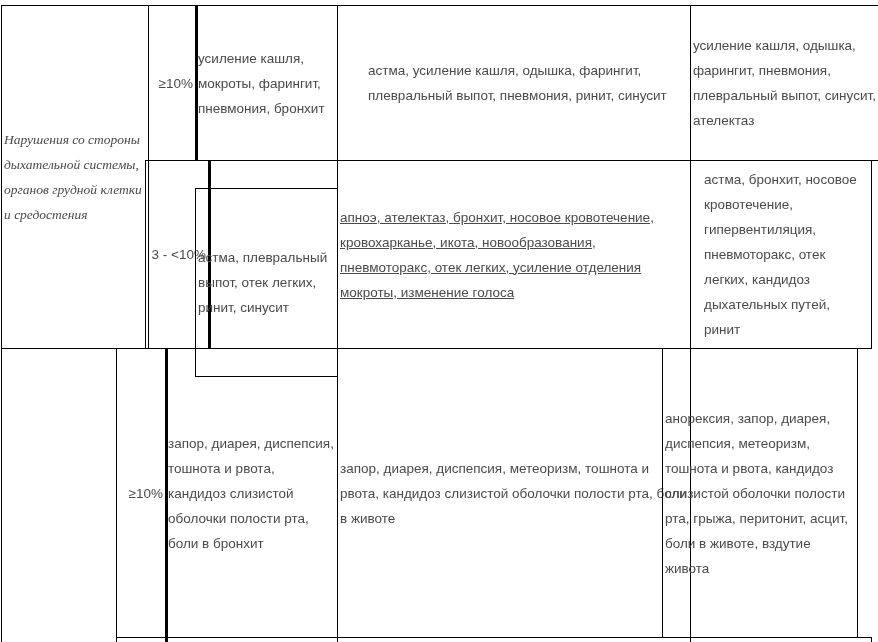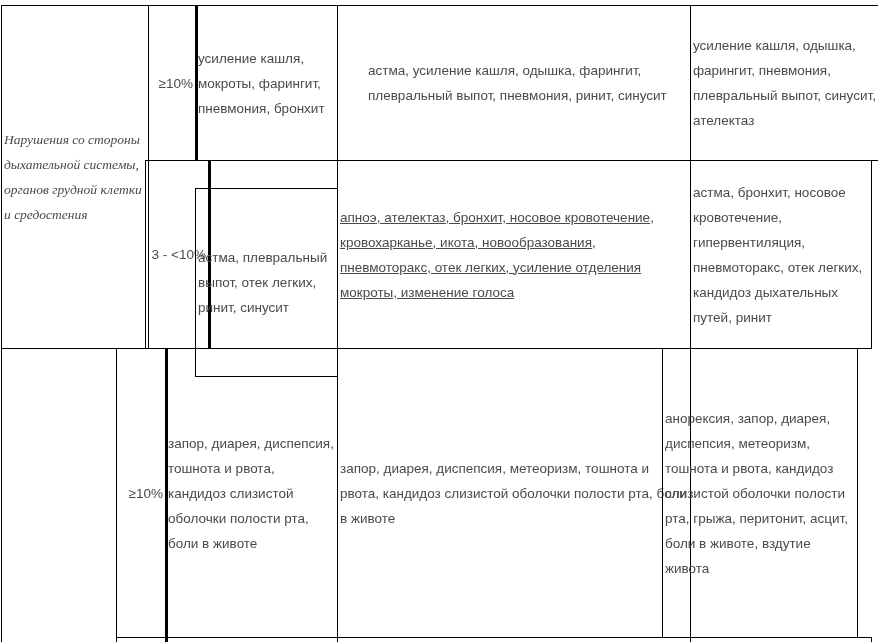--- a/index.html
+++ b/index.html
@@ -51,33 +51,33 @@
 
   <div class="cell thick-right" style="left:145px; top:160px; width:66px; height:189px;">
     <span class="txt">3 - &lt;10%</span>
   </div>
   <div class="cell" style="left:195px; top:160px; width:143px; height:189px;margin-top:28px;">
     <span class="txt">астма, плевральный выпот, отек легких, ринит, синусит</span>
   </div>
   <div class="cell" style="left:337px; top:160px; width:354px; height:189px;text-decoration:underline;">
     <span class="txt">апноэ, ателектаз, бронхит, носовое кровотечение, кровохарканье, икота, новообразования, пневмоторакс, отек легких, усиление отделения мокроты, изменение голоса</span>
   </div>
-  <div class="cell" style="left:690px; top:160px; width:182px; height:189px;">
+  <div class="cell" style="left:690px; top:160px; width:182px; height:189px;padding-left:13px;">
     <span class="txt">астма, бронхит, носовое кровотечение, гипервентиляция, пневмоторакс, отек легких, кандидоз дыхательных путей, ринит</span>
   </div>
 
   <div class="cell category" style="left:1px; top:348px; width:116px; height:300px;">
     <span class="txt"></span>
   </div>
 
   <div class="cell thick-right" style="left:116px; top:348px; width:52px; height:290px;">
     <span class="txt">≥10%</span>
   </div>
   <div class="cell" style="left:165px; top:348px; width:173px; height:290px;">
-    <span class="txt">запор, диарея, диспепсия, тошнота и рвота, кандидоз слизистой оболочки полости рта, боли в животе</span>
+    <span class="txt">запор, диарея, диспепсия, тошнота и рвота, кандидоз слизистой оболочки полости рта, боли в бронхит</span>
   </div>
   <div class="cell" style="left:337px; top:348px; width:354px; height:290px;">
     <span class="txt">запор, диарея, диспепсия, метеоризм, тошнота и рвота, кандидоз слизистой оболочки полости рта, боли в животе</span>
   </div>
   <div class="cell" style="left:662px; top:348px; width:196px; height:290px;">
     <span class="txt">анорексия, запор, диарея, диспепсия, метеоризм, тошнота и рвота, кандидоз слизистой оболочки полости рта, грыжа, перитонит, асцит, боли в животе, вздутие живота</span>
   </div>
 
   <div class="cell thick-right" style="left:116px; top:637px; width:52px; height:20px;"></div>
   <div class="cell" style="left:165px; top:637px; width:173px; height:20px;"></div>

